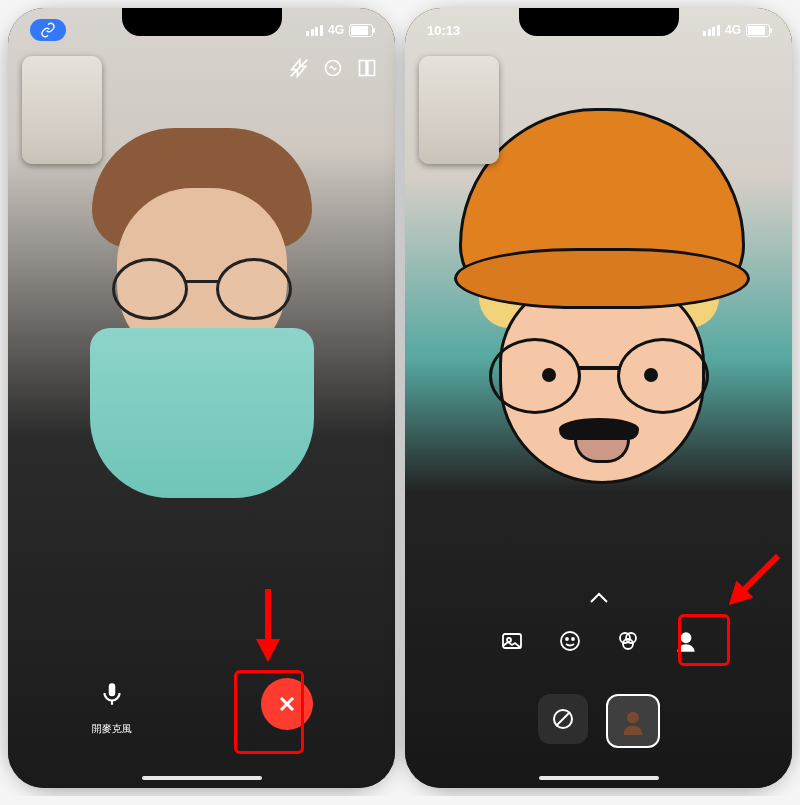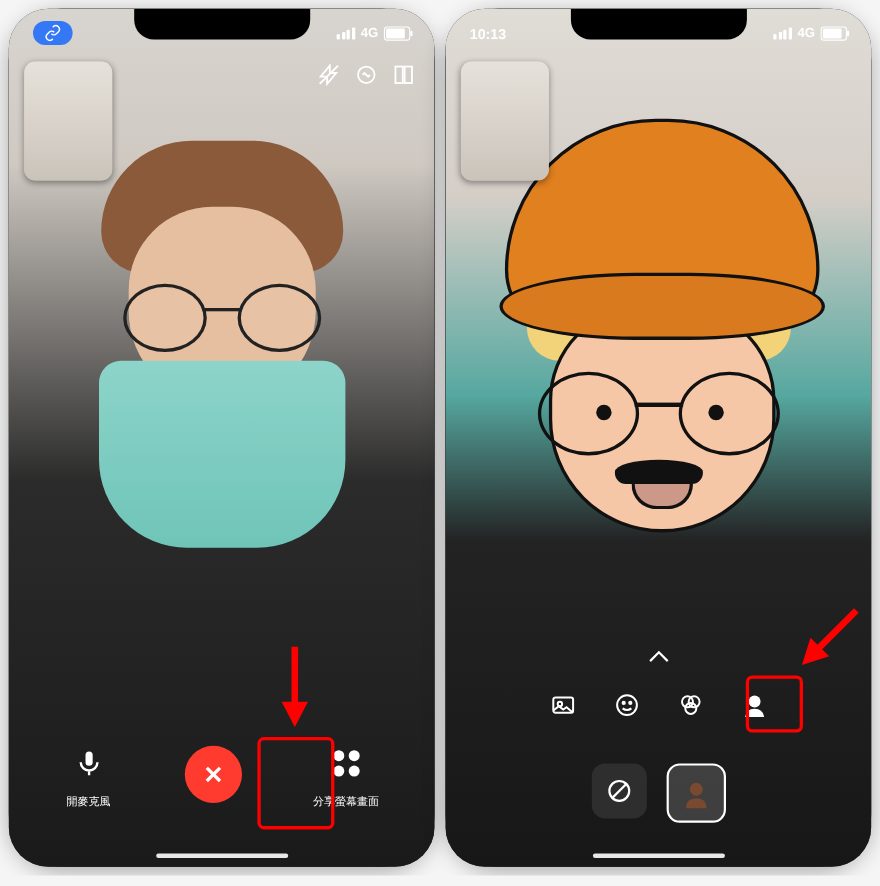--- a/index.html
+++ b/index.html
@@ -274,31 +274,20 @@
         <span>開麥克風</span>
       </div>
       <div class="ctrl end">
         <div class="icn">
             <svg width="24" height="24" viewBox="0 0 24 24" stroke="#fff" stroke-width="3">
               <line x1="6" y1="6" x2="18" y2="18"></line>
               <line x1="18" y1="6" x2="6" y2="18"></line>
             </svg>
           </div>
       </div>
-      <div class="ctrl">
-        <div class="icn">
-            <div class="dots4">
-              <span></span>
-              <span></span>
-              <span></span>
-              <span></span>
-            </div>
-          </div>
-        <span>分享螢幕畫面</span>
-      </div>
     </div>
 
     <div class="highlight hl1"></div>
     <div class="home-ind"></div>
   </div>
 </div>
 
 <div class="phone">
   <div class="screen">
     <div class="notch"></div>

